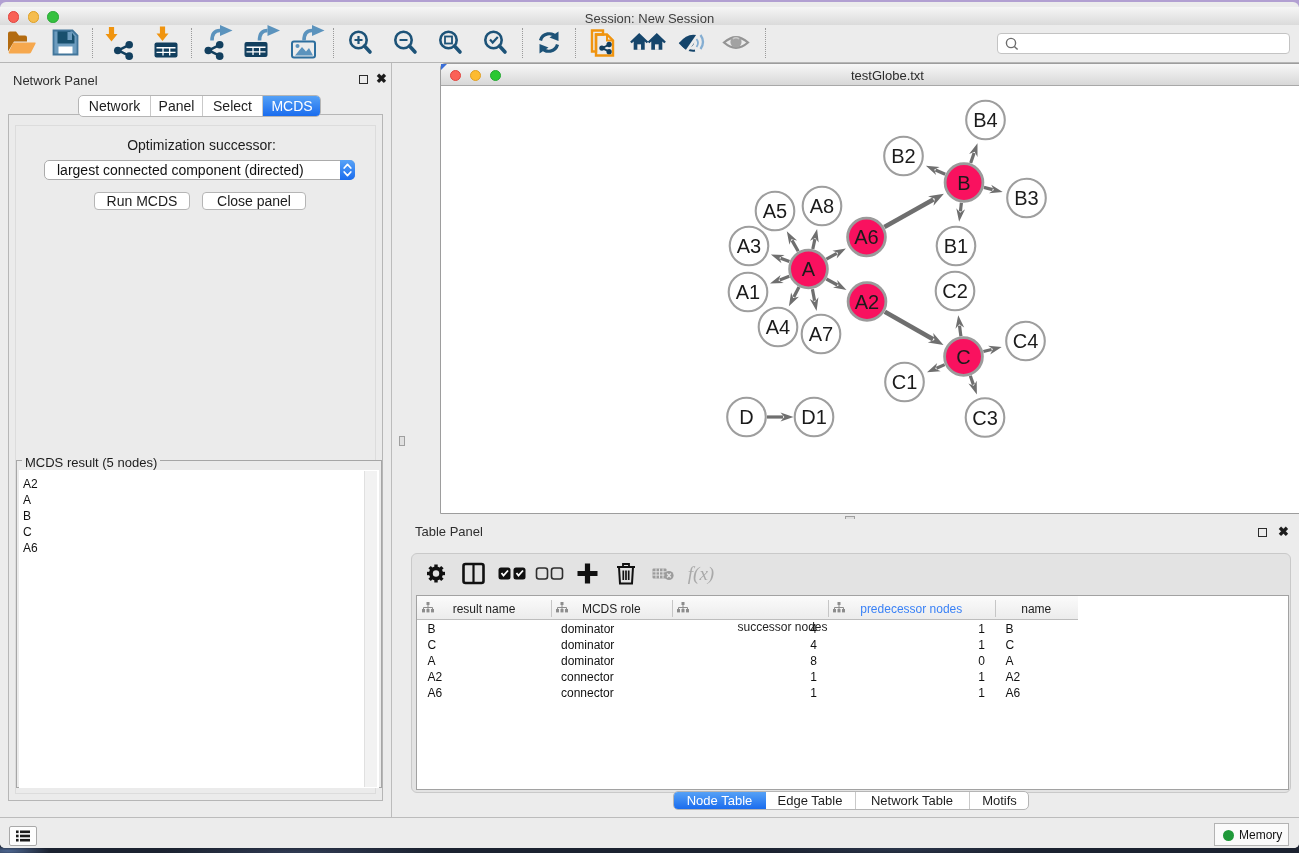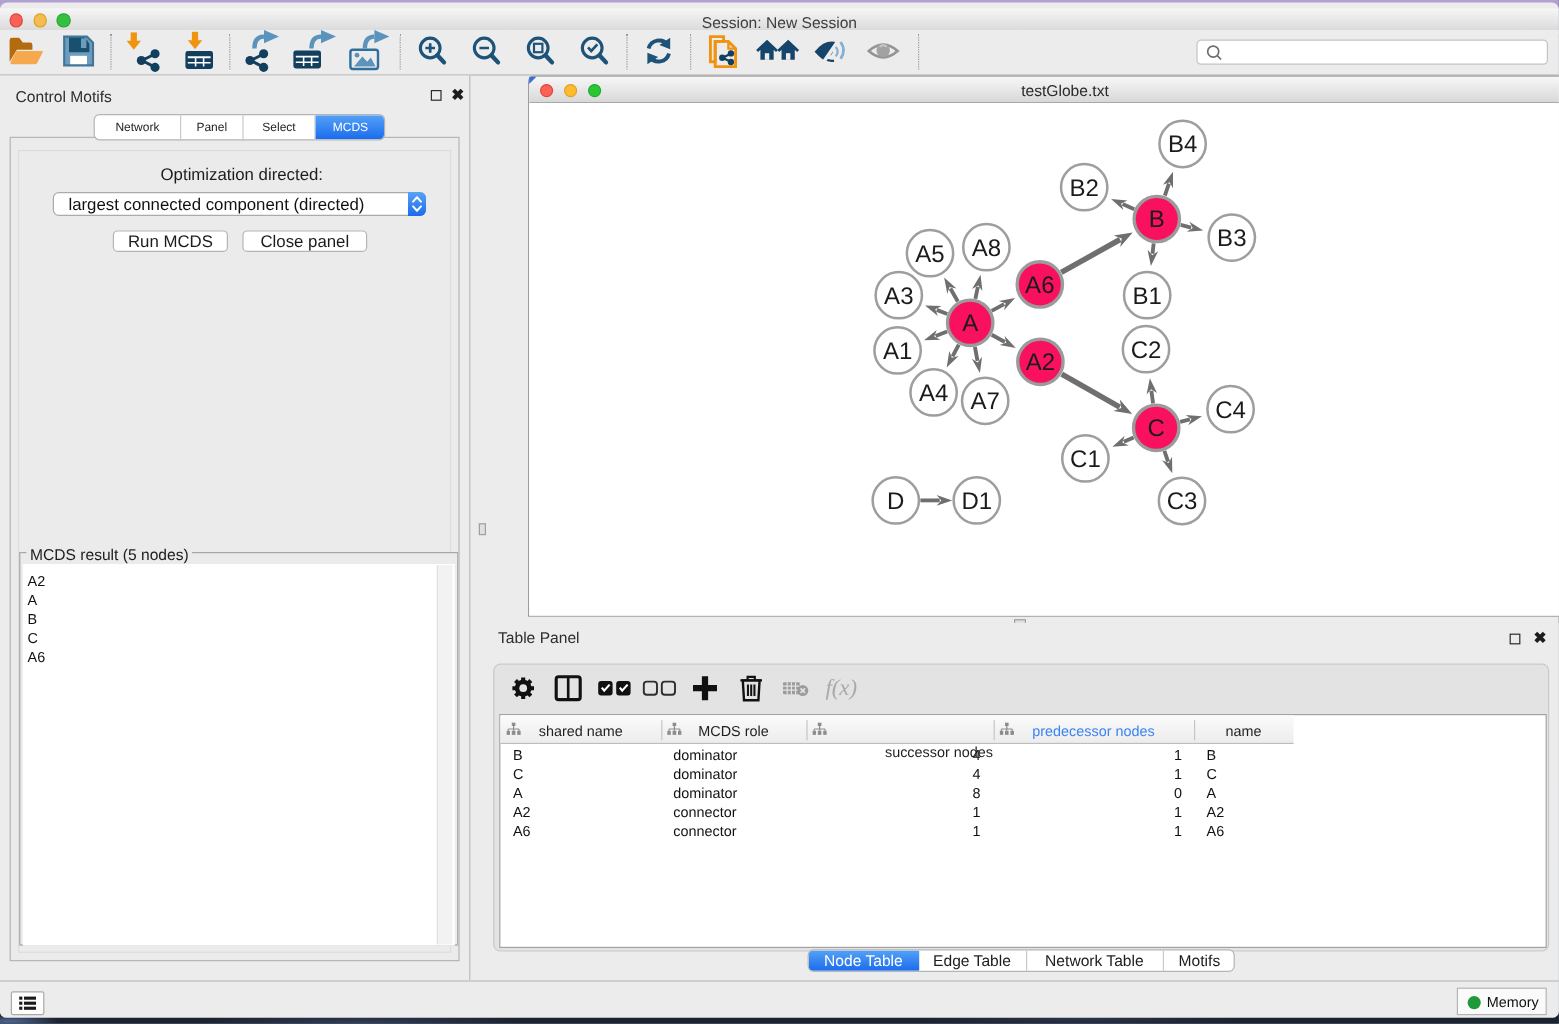--- a/index.html
+++ b/index.html
@@ -248,32 +248,32 @@
     <div class="tsep" style="left:575px"></div>
     <div class="tsep" style="left:765px"></div>
     <div id="searchbox">
       <svg width="18" height="18" style="position:absolute;left:5px;top:1px" viewBox="0 0 18 18">
         <circle cx="8" cy="8" r="4.6" fill="none" stroke="#6d6d6d" stroke-width="1.4"></circle>
         <line x1="11.4" y1="11.4" x2="14.6" y2="14.6" stroke="#6d6d6d" stroke-width="1.4"></line>
       </svg>
     </div>
   </div>
   <div id="cpanel">
-    <div class="hdr">Control Motifs</div>
+    <div class="hdr">Network Panel</div>
     <div class="fbtn" style="left:359px;top:12px;"></div>
     <div class="xbtn" style="left:376px;top:8px;">✖</div>
-    <div class="seg" style="left:78px;top:32px;width:243px;height:22px;font-size:10px;">
+    <div class="seg" style="left:78px;top:32px;width:243px;height:22px;font-size:14px;">
       <div class="s" style="width:72px;">Network</div>
       <div class="s" style="width:52px;">Panel</div>
       <div class="s" style="width:60px;">Select</div>
       <div class="s sel" style="width:58px;">MCDS</div>
     </div>
     <div id="tabbox">
       <div id="innerbox"></div>
-      <div id="optlabel">Optimization directed:</div>
+      <div id="optlabel">Optimization successor:</div>
       <div id="combo">largest connected component (directed)
         <div class="spin">
           <svg width="15" height="20" viewBox="0 0 15 20">
             <path d="M4.2 8 L7.5 4.4 L10.8 8" fill="none" stroke="#fff" stroke-width="1.7" stroke-linecap="round" stroke-linejoin="round"></path>
             <path d="M4.2 12 L7.5 15.6 L10.8 12" fill="none" stroke="#fff" stroke-width="1.7" stroke-linecap="round" stroke-linejoin="round"></path>
           </svg>
         </div>
       </div>
       <div class="btn" style="left:85px;top:77px;width:96px;">Run MCDS</div>
       <div class="btn" style="left:193px;top:77px;width:104px;">Close panel</div>
@@ -458,21 +458,21 @@
             </g>
 <circle cx="6.5" cy="2" r="4.6" fill="#9c9c9c"></circle>
 <path d="M4.6,0.1 L8.4,3.9 M8.4,0.1 L4.6,3.9" stroke="#e3e3e3" stroke-width="1.4"></path>
 </g>
           <g transform="translate(289,19.5)">
             <text x="0" y="6" text-anchor="middle" font-family="Liberation Serif, serif" font-style="italic" font-size="19" fill="#a9a9a9">f(x)</text>
           </g>
         </svg>
       <div id="ttable">
         <div style="position:absolute;left:0;top:0;width:660.5px;height:24px;background:linear-gradient(#fbfbfb,#ececec);border-bottom:1px solid #bdbdbd;"></div>
-          <div style="position:absolute;left:0px;top:6px;width:134px;text-align:center;font-size:12px;color:#1f1f1f;">shared name</div>
+          <div style="position:absolute;left:0px;top:6px;width:134px;text-align:center;font-size:12px;color:#1f1f1f;">result name</div>
           <svg width="12" height="12" viewBox="0 0 12 12" style="position:absolute;top:6px;left:5px">
 <g fill="#8d8d8d">
               <rect x="4.5" y="0" width="3" height="3"></rect>
               <rect x="0" y="7" width="3" height="3.4"></rect>
 <rect x="4.5" y="7" width="3" height="3.4"></rect>
               <rect x="9" y="7" width="3" height="3.4"></rect>
             </g>
 <g stroke="#8d8d8d" stroke-width="1">
               <line x1="6" y1="3" x2="6" y2="5.5"></line>
 <line x1="1.5" y1="5.5" x2="10.5" y2="5.5"></line>

